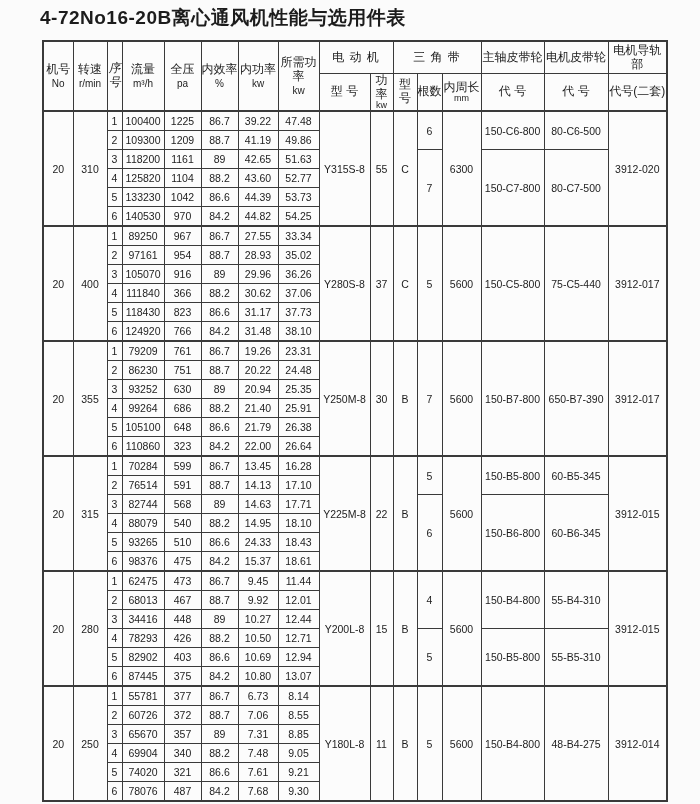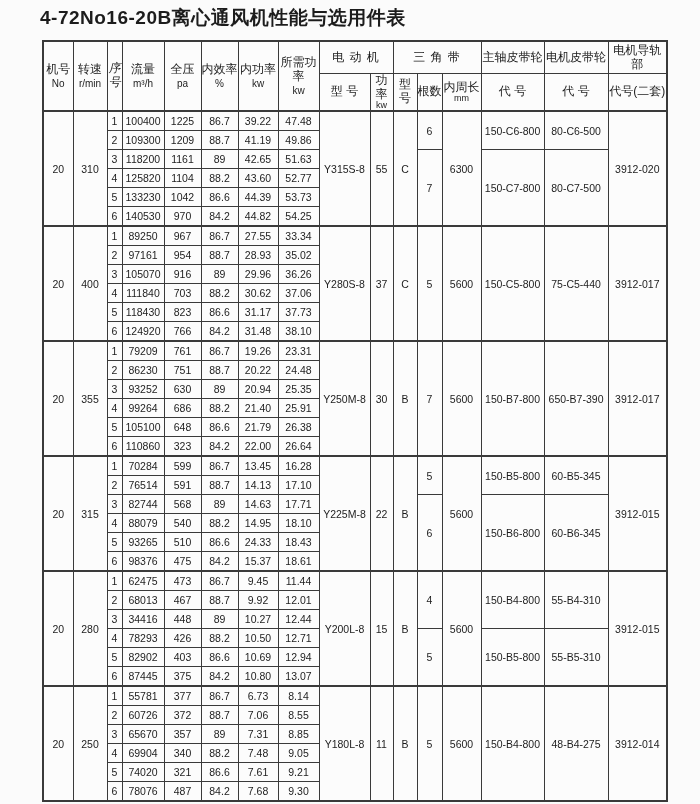--- a/index.html
+++ b/index.html
@@ -181,21 +181,21 @@
           <td>3</td>
           <td>105070</td>
           <td>916</td>
           <td>89</td>
           <td>29.96</td>
           <td>36.26</td>
         </tr>
         <tr>
           <td>4</td>
           <td>111840</td>
-          <td>703</td>
+          <td>366</td>
           <td>88.2</td>
           <td>30.62</td>
           <td>37.06</td>
         </tr>
         <tr>
           <td>5</td>
           <td>118430</td>
           <td>823</td>
           <td>86.6</td>
           <td>31.17</td>

